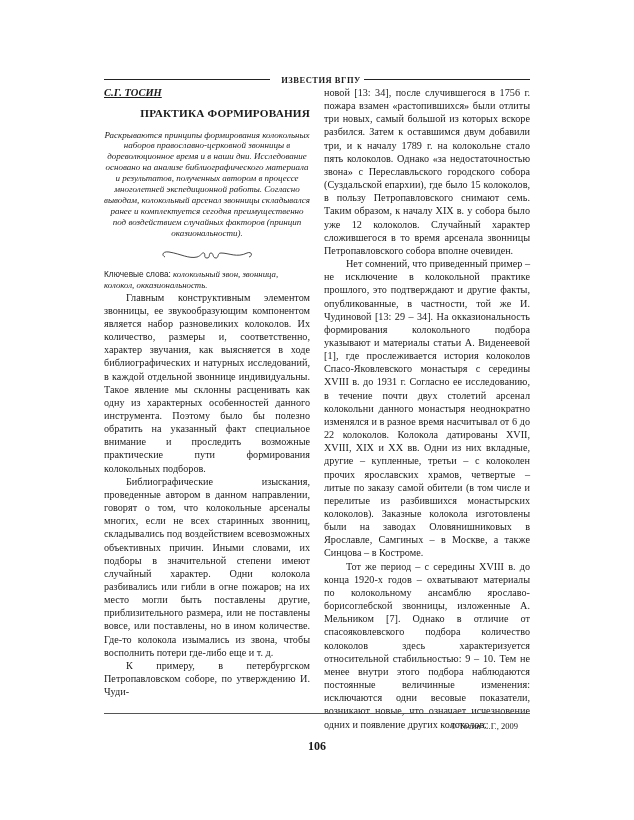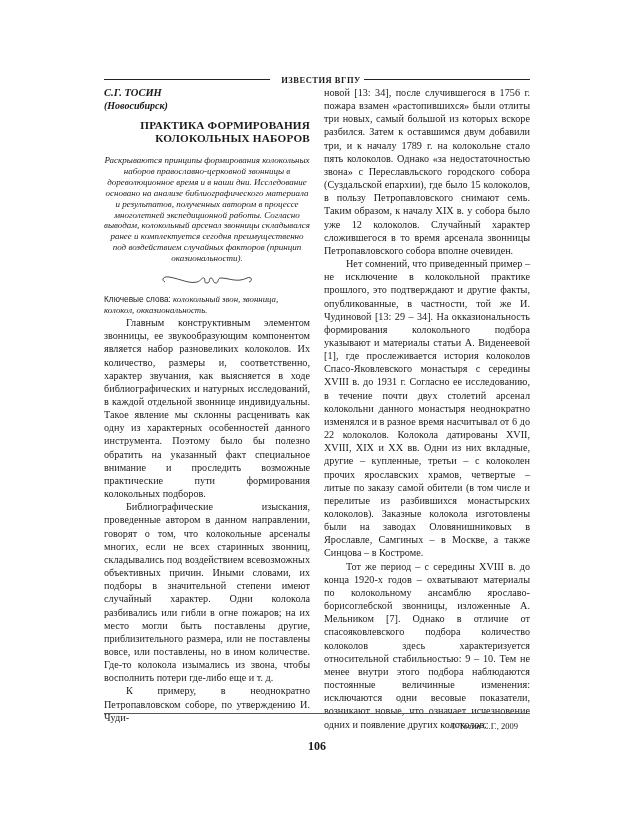--- a/index.html
+++ b/index.html
@@ -6,21 +6,21 @@
   body { width: 634px; height: 820px; position: relative; overflow: hidden; color: #1a1a1a; font-family: "Liberation Serif", serif; }
   .header-bar { position: absolute; top: 74px; left: 104px; width: 426px; height: 12px; }
   .header-bar .line-l { position: absolute; left: 0; top: 5px; width: 166px; height: 1px; background: #222; }
   .header-bar .line-r { position: absolute; right: 0; top: 5px; width: 166px; height: 1px; background: #222; }
   .header-bar .title { position: absolute; left: 174px; top: 0; width: 86px; text-align: center; font-family: "Liberation Serif", serif; font-weight: bold; font-size: 8.5px; letter-spacing: 0.5px; line-height: 12px; }
 
   .col { position: absolute; top: 86px; width: 206px; font-size: 10.2px; line-height: 13.15px; text-align: justify; }
   .col-left { left: 104px; }
   .col-right { left: 324px; }
 
-  .author { font-weight: bold; font-style: italic; font-size: 10.5px; line-height: 12.5px; margin-top: 1px; }
+  .author { font-weight: bold; font-style: italic; font-size: 10.5px; line-height: 12.5px; margin-top: 1px; text-decoration: underline; }
   .city { font-weight: bold; font-style: italic; font-size: 10px; line-height: 12.5px; }
   .art-title { font-weight: bold; font-size: 11.2px; line-height: 13px; margin-top: 7px; letter-spacing: 0.2px; text-align: right; }
   .abstract { font-style: italic; font-size: 9px; line-height: 10.9px; margin-top: 10px; text-align: center; }
   .ornament { display: block; margin: 10px auto 6px auto; width: 96px; height: 14px; }
   .keywords { font-size: 8.8px; line-height: 11px; text-align: left; }
   .keywords .kw-label { font-family: "Liberation Sans", sans-serif; font-size: 8.3px; }
   .keywords .kw-text { font-style: italic; }
 
   .body-text p { margin: 0; text-indent: 22px; }
   .body-text p.noindent { text-indent: 0; }
@@ -34,37 +34,35 @@
 <body>
 
 <div class="header-bar">
   <div class="line-l"></div>
   <div class="title">ИЗВЕСТИЯ ВГПУ</div>
   <div class="line-r"></div>
 </div>
 
 <div class="col col-left">
   <div class="author">С.Г. ТОСИН</div>
-  <div class="city">(Новосибирск)</div>
   <div class="art-title">
     <div>ПРАКТИКА ФОРМИРОВАНИЯ</div>
-    <div>КОЛОКОЛЬНЫХ НАБОРОВ</div>
   </div>
   <div class="abstract">Раскрываются принципы формирования колокольных наборов православно-церковной звонницы в дореволюционное время и в наши дни. Исследование основано на анализе библиографического материала и результатов, полученных автором в процессе многолетней экспедиционной работы. Согласно выводам, колокольный арсенал звонницы складывался ранее и комплектуется сегодня преимущественно под воздействием случайных факторов (принцип оказиональности).</div>
   <svg class="ornament" viewBox="0 0 96 14">
     <path d="M6 8 C2 6 4 2 10 3 C22 5 30 10 38 8 C42 7 43 3 45 4 C47 5 44 9 48 9 C52 9 49 4 52 4 C55 4 53 9 57 9 C60 9 58 4 62 4 C70 4 78 9 88 4 C93 2 94 7 90 8" fill="none" stroke="#333" stroke-width="0.9"></path>
   </svg>
   <div class="keywords">
     <span class="kw-label">Ключевые слова:</span>
     <span class="kw-text">колокольный звон, звонница, колокол, окказиональность.</span>
   </div>
   <div class="body-text left-body">
     <p>Главным конструктивным элементом звонницы, ее звукообразующим компонентом является набор разновеликих колоколов. Их количество, размеры и, соответственно, характер звучания, как выясняется в ходе библиографических и натурных исследований, в каждой отдельной звоннице индивидуальны. Такое явление мы склонны расценивать как одну из характерных особенностей данного инструмента. Поэтому было бы полезно обратить на указанный факт специальное внимание и проследить возможные практические пути формирования колокольных подборов.</p>
     <p>Библиографические изыскания, проведенные автором в данном направлении, говорят о том, что колокольные арсеналы многих, если не всех старинных звонниц, складывались под воздействием всевозможных объективных причин. Иными словами, их подборы в значительной степени имеют случайный характер. Одни колокола разбивались или гибли в огне пожаров; на их место могли быть поставлены другие, приблизительного размера, или не поставлены вовсе, или поставлены, но в ином количестве. Где-то колокола изымались из звона, чтобы восполнить потери где-либо еще и т. д.</p>
-    <p>К примеру, в неоднократно Петропавловском соборе, по утверждению И. Чуди-</p>
+    <p>К примеру, в петербургском Петропавловском соборе, по утверждению И. Чуди-</p>
   </div>
 </div>
 
 <div class="col col-right body-text">
   <p class="noindent">новой [13: 34], после случившегося в 1756 г. пожара взамен «растопившихся» были отлиты три новых, самый большой из которых вскоре разбился. Затем к оставшимся двум добавили три, и к началу 1789 г. на колокольне стало пять колоколов. Однако «за недостаточностью звона» с Переславльского городского собора (Суздальской епархии), где было 15 колоколов, в пользу Петропавловского снимают семь. Таким образом, к началу XIX в. у собора было уже 12 колоколов. Случайный характер сложившегося в то время арсенала звонницы Петропавловского собора вполне очевиден.</p>
   <p>Нет сомнений, что приведенный пример – не исключение в колокольной практике прошлого, это подтверждают и другие факты, опубликованные, в частности, той же И. Чудиновой [13: 29 – 34]. На окказиональность формирования колокольного подбора указывают и материалы статьи А. Виденеевой [1], где прослеживается история колоколов Спасо-Яковлевского монастыря с середины XVIII в. до 1931 г. Согласно ее исследованию, в течение почти двух столетий арсенал колокольни данного монастыря неоднократно изменялся и в разное время насчитывал от 6 до 22 колоколов. Колокола датированы XVII, XVIII, XIX и XX вв. Одни из них вкладные, другие – купленные, третьи – с колоколен прочих ярославских храмов, четвертые – литые по заказу самой обители (в том числе и перелитые из разбившихся монастырских колоколов). Заказные колокола изготовлены были на заводах Оловянишниковых в Ярославле, Самгиных – в Москве, а также Синцова – в Костроме.</p>
   <p>Тот же период – с середины XVIII в. до конца 1920-х годов – охватывают материалы по колокольному ансамблю ярославо-борисоглебской звонницы, изложенные А. Мельником [7]. Однако в отличие от спасояковлевского подбора количество колоколов здесь характеризуется относительной стабильностью: 9 – 10. Тем не менее внутри этого подбора наблюдаются постоянные величинные изменения: исключаются одни весовые показатели, возникают новые, что означает исчезновение одних и появление других колоколов.</p>
 </div>
 
 <div class="footer-line"></div>

